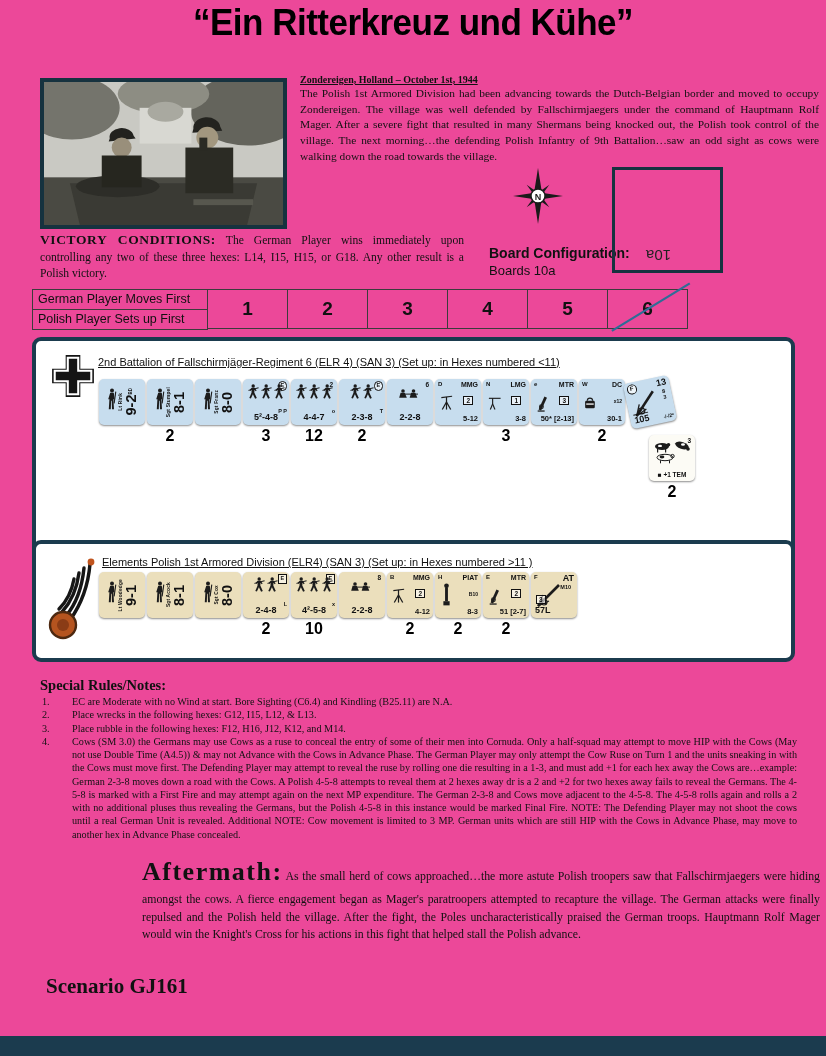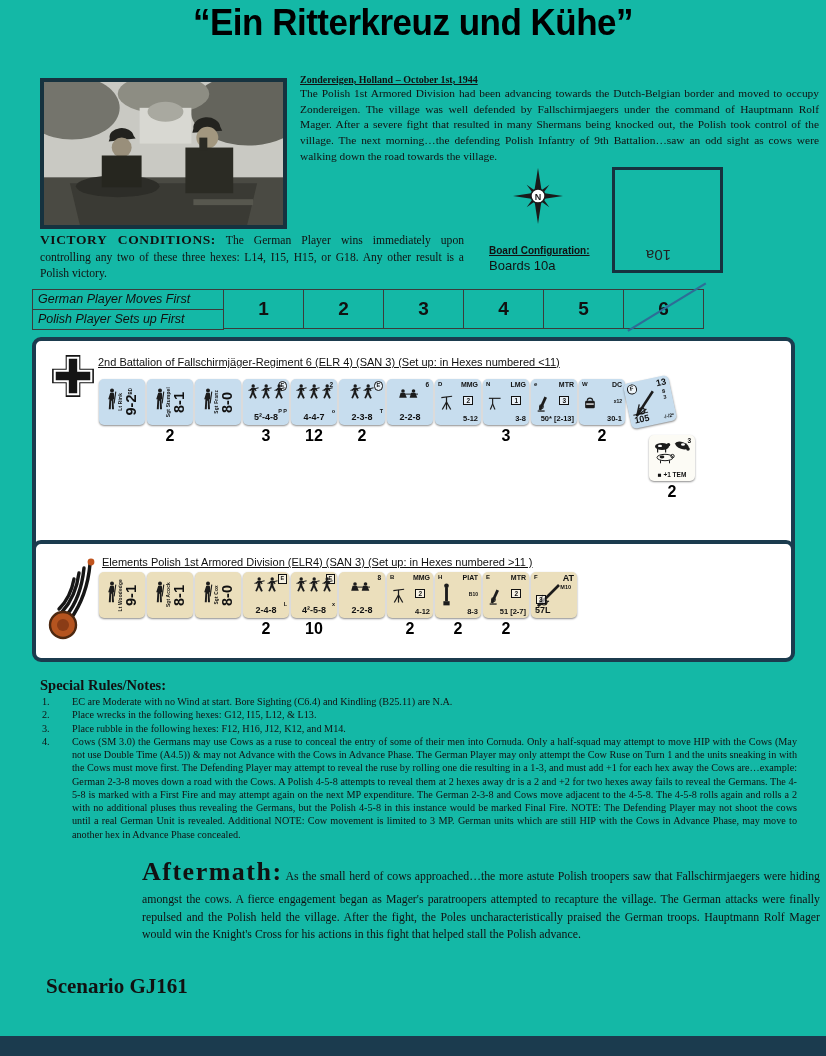--- a/index.html
+++ b/index.html
@@ -1,16 +1,16 @@
 <!DOCTYPE html>
 <html><head>
 <meta charset="utf-8">
 <style>
   html,body{margin:0;padding:0;background:#fff;}
-  .page{position:relative;width:826px;height:1056px;background:#14b8a6;overflow:hidden;
+  .page{position:relative;width:826px;height:1056px;background:#ec4899;overflow:hidden;
         font-family:"Liberation Serif",serif;color:#111;}
 
   .title{position:absolute;top:2px;left:0;width:100%;text-align:center;margin:0;
          font-family:"Liberation Sans",sans-serif;font-weight:900;font-size:35px;
          letter-spacing:-.5px;transform:scaleY(1.08);color:#000;}
 
   
   .photo{position:absolute;left:40px;top:78px;width:239px;height:143px;
          border:4px solid #16323f;background:#bdbdb8;}
   .photo svg{display:block;width:100%;height:100%;}
@@ -21,31 +21,31 @@
   .intro-body{font-size:11.4px;line-height:1.38;text-align:justify;}
 
   
   .victory{position:absolute;left:40px;top:231px;width:424px;font-size:11.6px;
            line-height:1.4;text-align:justify;}
   .vc-label{font-weight:bold;font-size:13.5px;letter-spacing:.6px;}
 
   
   .compass{position:absolute;left:512px;top:168px;width:52px;height:56px;}
   .board-config{position:absolute;left:489px;top:245px;font-family:"Liberation Sans",sans-serif;}
-  .bc-label{font-weight:bold;font-size:10px;text-decoration:underline;}
+  .bc-label{font-weight:bold;font-size:14px;}
   .bc-value{font-size:13px;margin-top:2px;}
   .board-box{position:absolute;left:612px;top:167px;width:105px;height:100px;
              border:3px solid #16323f;display:flex;align-items:flex-end;justify-content:center;}
   .board-label{display:inline-block;transform:rotate(180deg);
                font-family:"Liberation Sans",sans-serif;font-size:15px;color:#222;
                margin-bottom:6px;margin-left:-18px;}
 
   
   .turn-track{position:absolute;left:32px;top:289px;display:flex;}
-  .tt-labels{width:192px;border:1.4px solid #3c3c3c;box-sizing:border-box;font-style:italic;}
+  .tt-labels{width:176px;border:1.4px solid #3c3c3c;box-sizing:border-box;}
   .tt-label{height:19px;line-height:19px;padding-left:5px;
             font-family:"Liberation Sans",sans-serif;font-size:12.5px;}
   .tt-label:first-child{border-bottom:1px solid #3c3c3c;}
   .tt-cells{display:flex;}
   .turn-cell{position:relative;width:81px;height:40px;box-sizing:border-box;
              border:1.4px solid #3c3c3c;margin-left:-1px;display:flex;align-items:center;
              justify-content:center;font-family:"Liberation Sans",sans-serif;
              font-weight:bold;font-size:19px;}
   .turn-cell svg.slash{position:absolute;left:0;top:0;width:100%;height:100%;overflow:visible;}
 

